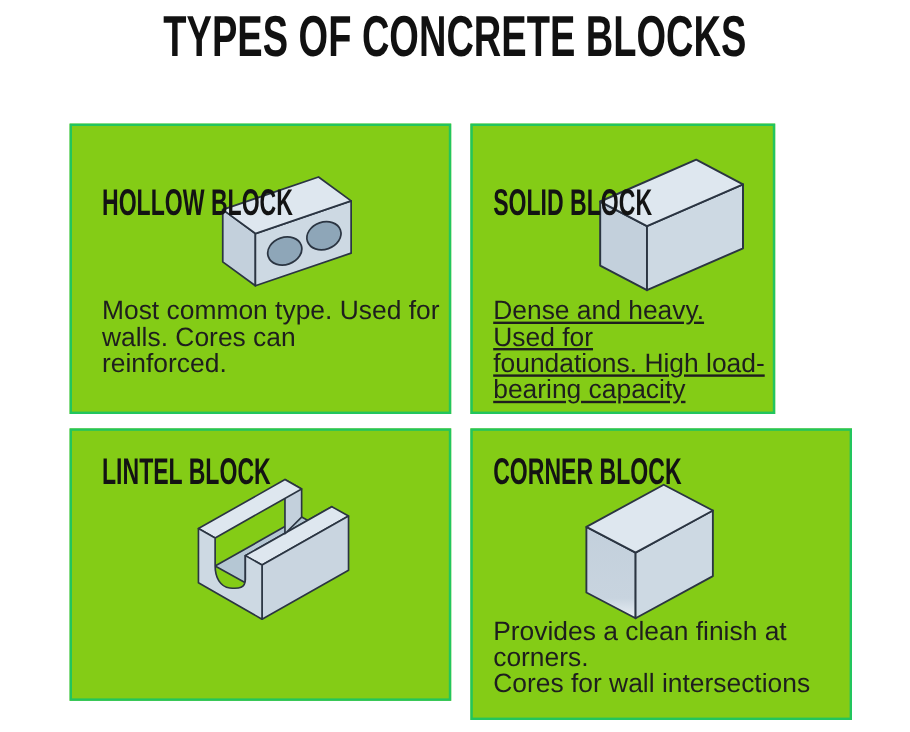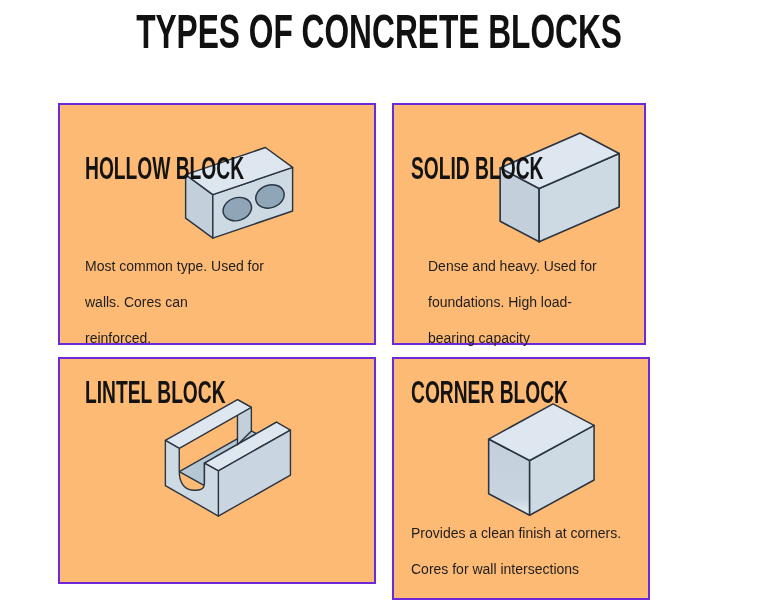--- a/index.html
+++ b/index.html
@@ -26,28 +26,28 @@
   .squeeze-title {
     display: inline-block;
     transform: scaleX(0.66);
     transform-origin: center;
     letter-spacing: 0px;
   }
 
   
   .card {
     position: absolute;
-    border: 2px solid #6d28d9;
-    background: #fdba74;
+    border: 2px solid #22c55e;
+    background: #84cc16;
     box-sizing: border-box;
   }
   .card-1 { left: 58px;  top: 103px; width: 318px; height: 242px; }
   .card-2 { left: 392px; top: 103px; width: 254px; height: 242px; }
   .card-3 { left: 58px;  top: 357px; width: 318px; height: 227px; }
-  .card-4 { left: 392px; top: 357px; width: 258px; height: 243px; }
+  .card-4 { left: 392px; top: 357px; width: 318px; height: 243px; }
 
   .card-heading {
     position: absolute;
     margin: 0;
     font-size: 31px;
     font-weight: 800;
     color: #131313;
     white-space: nowrap;
     z-index: 2;
   }
@@ -57,28 +57,28 @@
     transform-origin: left center;
   }
   .card-1 .card-heading { left: 25px; top: 46px; }
   .card-2 .card-heading { left: 17px; top: 46px; }
   .card-3 .card-heading { left: 25px; top: 16px; }
   .card-4 .card-heading { left: 17px; top: 16px; }
 
   .desc {
     position: absolute;
     margin: 0;
-    font-size: 14px;
-    line-height: 36px;
+    font-size: 22px;
+    line-height: 22px;
     color: #1e1e1e;
     white-space: pre-line;
     z-index: 1;
   }
   .card-1 .desc { left: 25px; top: 143px; }
-  .card-2 .desc { left: 34px; top: 143px; }
+  .card-2 .desc { left: 17px; top: 143px; text-decoration: underline; }
   .card-3 .desc { left: 25px; top: 155px; }
   .card-4 .desc { left: 17px; top: 156px; }
 
   .illus { position: absolute; z-index: 1; }
   .card-1 .illus { left: 122px; top: 30px;  width: 136px; height: 112px; }
   .card-2 .illus { left: 100px; top: 26px;  width: 158px; height: 118px; }
   .card-3 .illus { left: 88px;  top: 38px;  width: 152px; height: 126px; }
   .card-4 .illus { left: 88px;  top: 42px;  width: 148px; height: 122px; }
   .illus svg { width: 100%; height: 100%; display: block; }
 </style>

